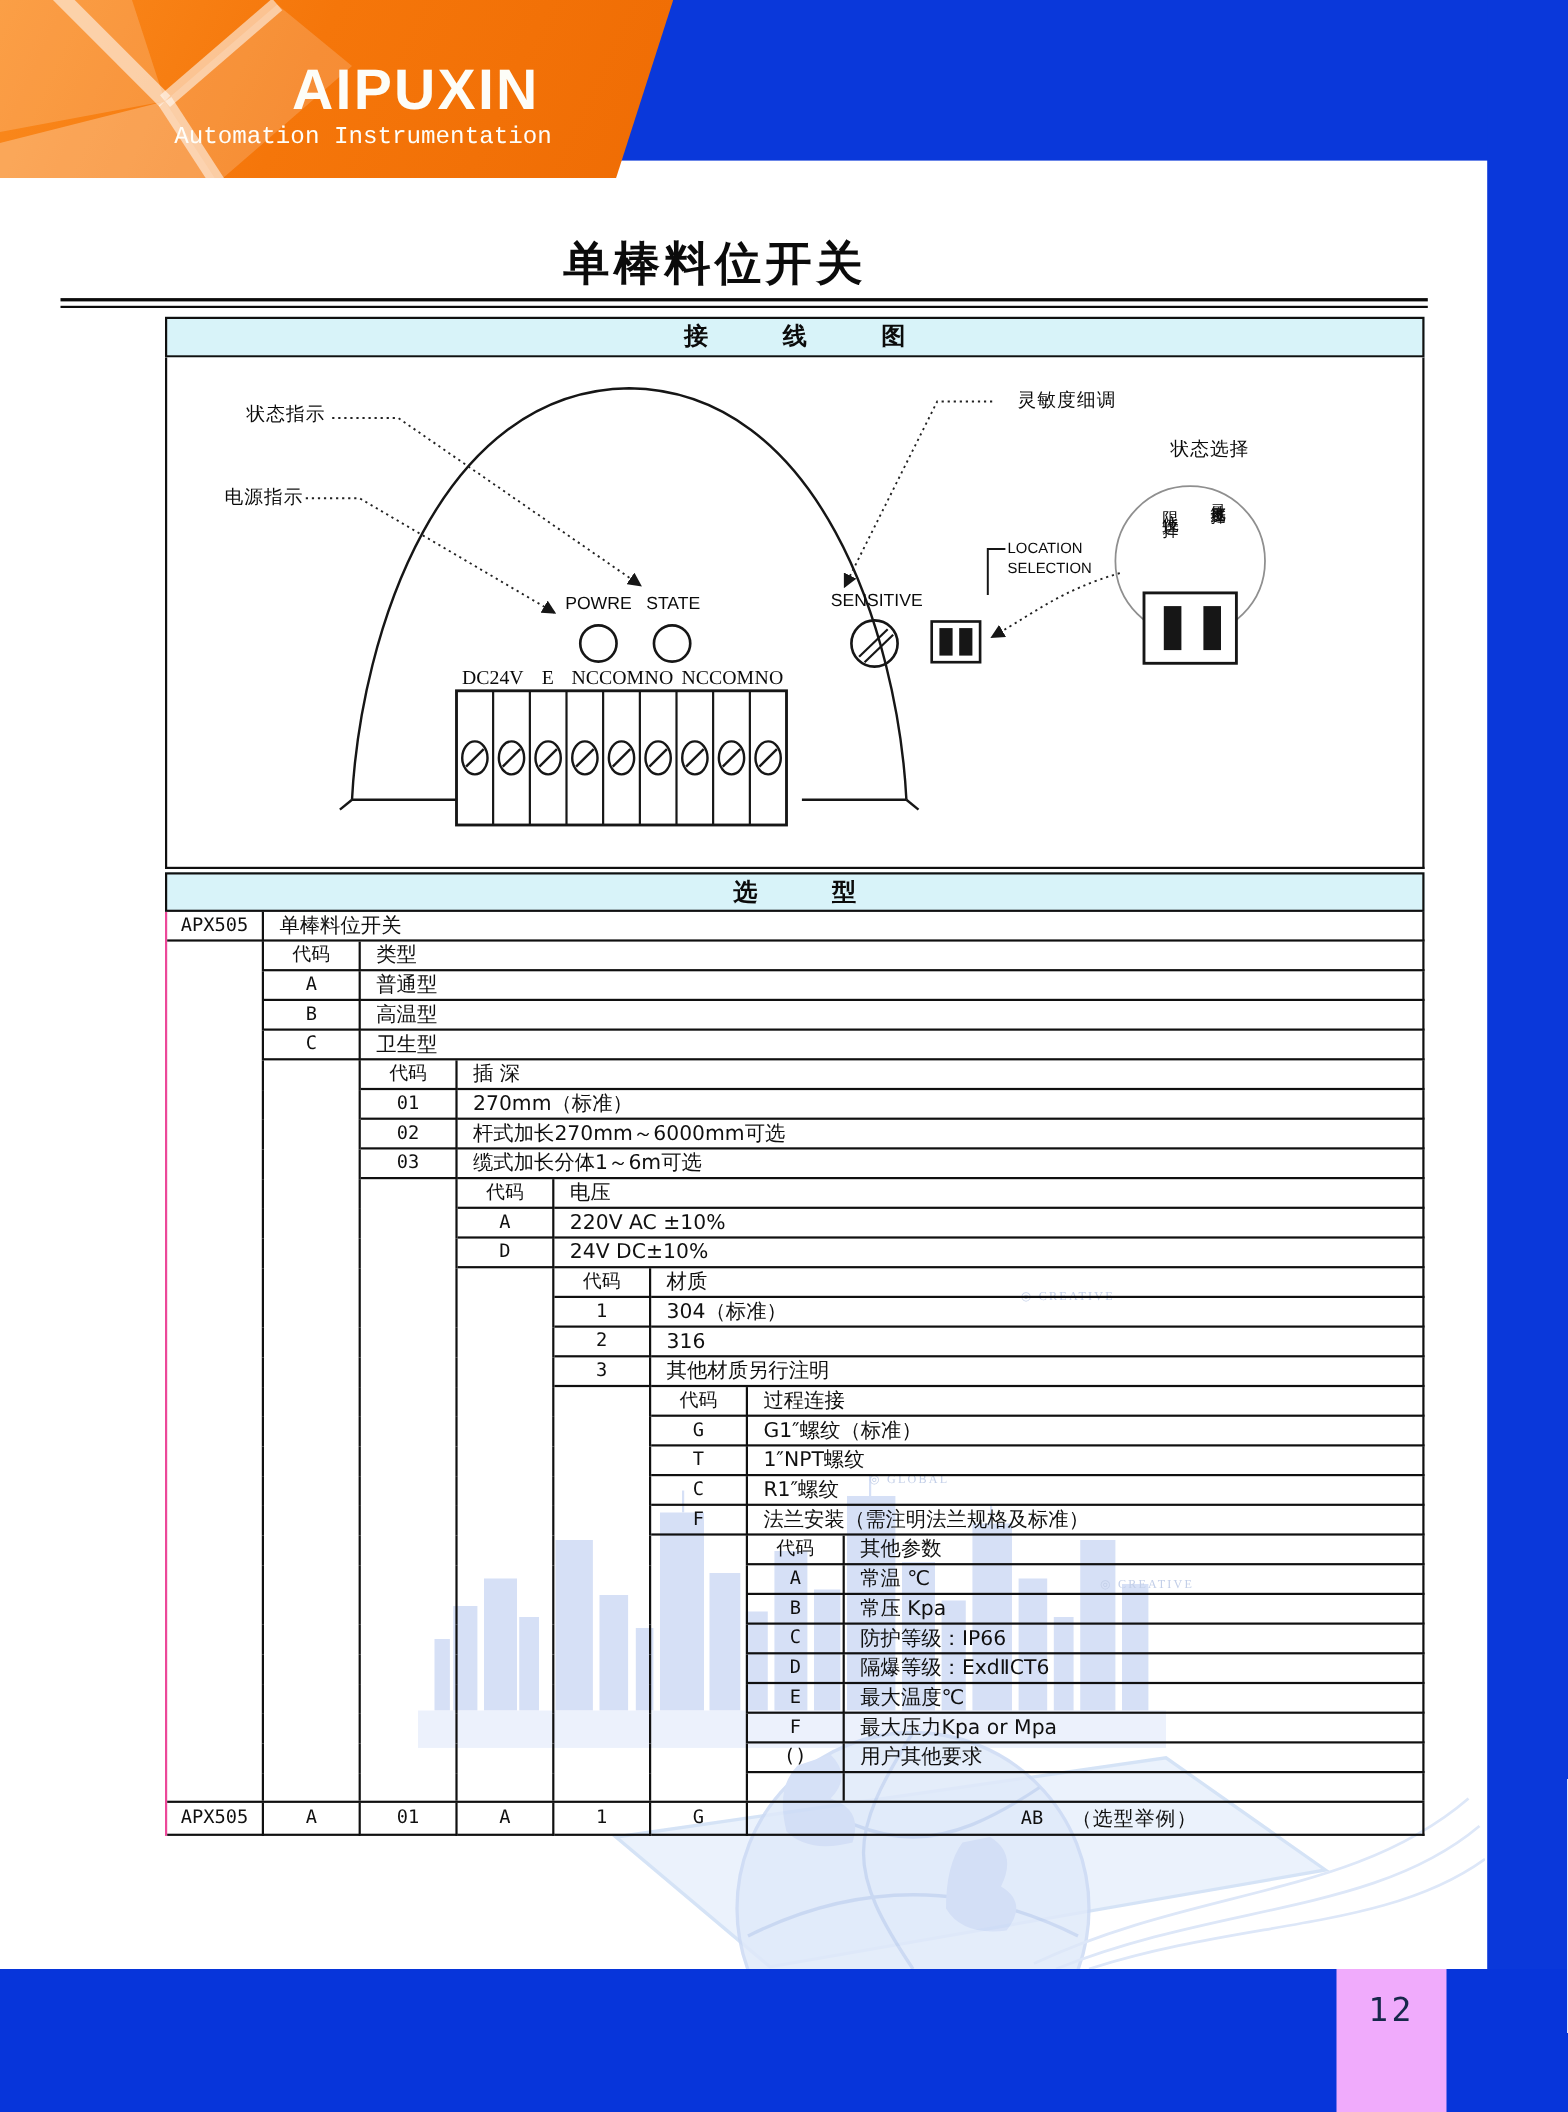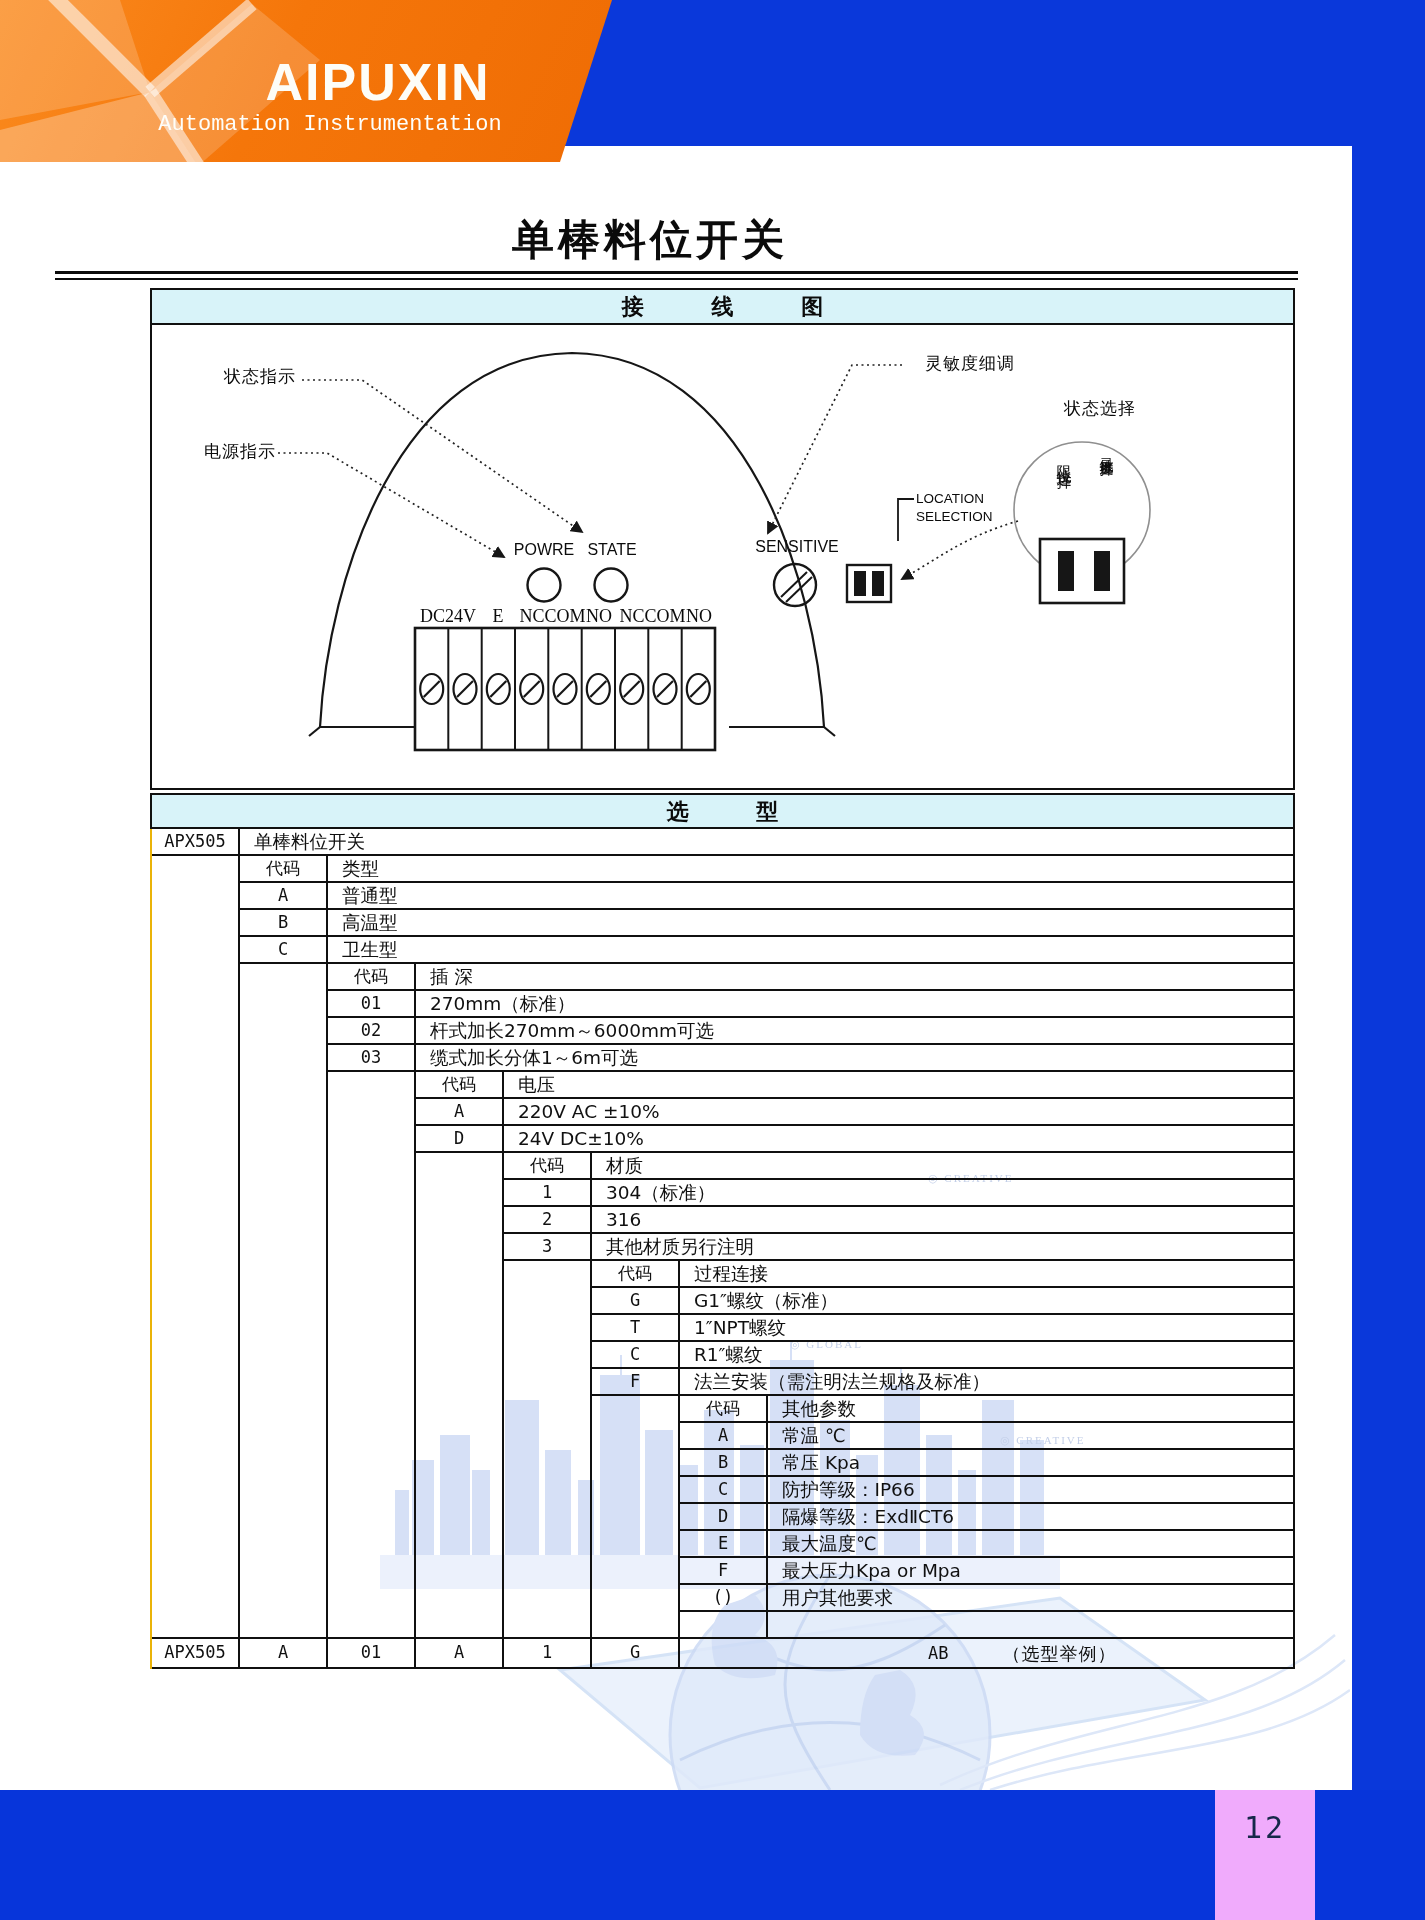--- a/index.html
+++ b/index.html
@@ -28,35 +28,35 @@
   
   .diagram{position:absolute;left:150px;top:325px;width:1145px;height:465px;box-sizing:border-box;border:2px solid #101010;border-top:none;background:#ffffff;z-index:2;}
   .diagram .lbl{position:absolute;transform:translateX(-50%);white-space:nowrap;color:#0b0b0b;}
   .cjk17{font-size:17px;letter-spacing:1px;}
   .lat16{font-family:"Liberation Sans",sans-serif;font-size:16px;}
   .lat13{font-family:"Liberation Sans",sans-serif;font-size:13.5px;transform:none !important;}
   .term{font-family:Liberation Serif, serif;font-size:18px;}
   .vtext{position:absolute;writing-mode:vertical-rl;text-orientation:upright;font-size:15px;letter-spacing:3px;color:#0b0b0b;transform:none;}
 
   
-  .sel-table{position:absolute;left:150px;top:829px;width:1145px;box-sizing:border-box;border-left:2px solid #eab308;z-index:2;font-size:19px;}
+  .sel-table{position:absolute;left:150px;top:829px;width:1145px;box-sizing:border-box;border-left:2px solid #ec4899;z-index:2;font-size:19px;}
   .t-row{display:flex;height:27px;}
   .t-row .cell{box-sizing:border-box;border-right:2px solid #101010;height:100%;}
   .t-row .ghost{width:88px;}
   .t-row .code{width:88px;border-bottom:2px solid #101010;text-align:center;font-family:"DejaVu Sans Mono",monospace;font-size:17px;line-height:25px;}
   .t-row .desc{flex:1;border-bottom:2px solid #101010;padding-left:14px;line-height:25px;white-space:nowrap;font-size:18.5px;}
   .t-row.first .code,.t-row.first .desc{border-top:none;}
   .t-filler{display:flex;height:25px;}
   .t-filler .cell{box-sizing:border-box;border-right:2px solid #101010;width:88px;height:100%;}
   .t-filler .wide{flex:1;width:auto;}
   .t-example{display:flex;height:30px;border-top:2px solid #101010;}
   .t-example .cell{box-sizing:border-box;border-right:2px solid #101010;border-bottom:2px solid #101010;width:88px;text-align:center;font-family:"DejaVu Sans Mono",monospace;font-size:17px;line-height:27px;}
   .t-example .wide{flex:1;width:auto;text-align:left;display:flex;align-items:center;padding-left:20px;}
   .t-example .ab{font-family:"DejaVu Sans Mono",monospace;font-size:17px;padding-left:228px;}
-  .t-example .note{font-size:18px;margin-left:54px;letter-spacing:1px;}
+  .t-example .note{font-size:18px;margin-left:26px;letter-spacing:1px;}
 
   
   .decor{position:absolute;z-index:1;}
   .wm{position:absolute;z-index:1;font-size:11px;color:#c3cfe8;font-family:Liberation Serif, serif;letter-spacing:2px;}
 
   
   .footer{position:absolute;left:0;top:1790px;width:1425px;height:130px;background:#0735da;z-index:3;}
   .page-badge{position:absolute;left:1215px;top:0;width:100px;height:130px;background:#f0abfc;}
   .page-num{margin-top:20px;text-align:center;font-size:30px;color:#16284a;font-family:"DejaVu Sans Mono",monospace;letter-spacing:3px;}
 </style>

